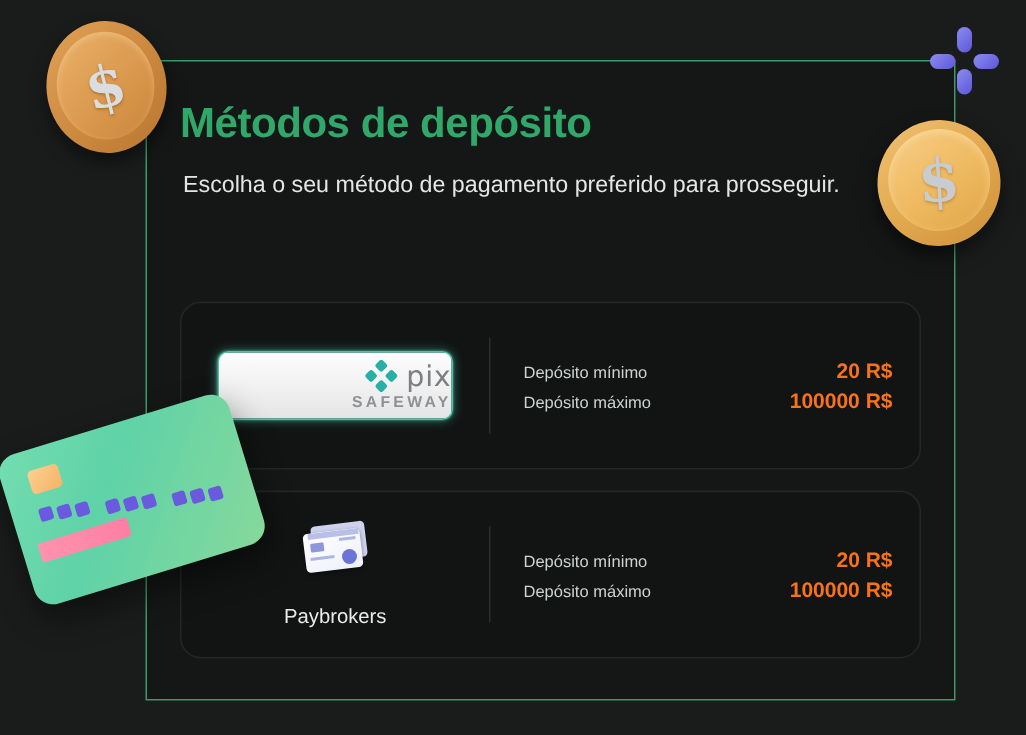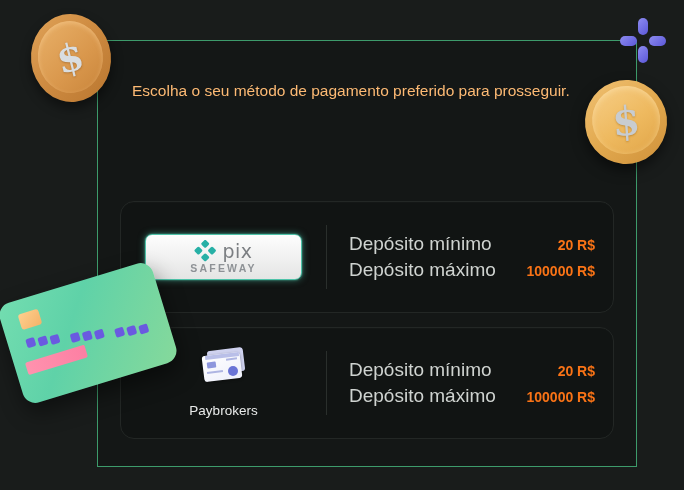--- a/index.html
+++ b/index.html
@@ -39,25 +39,25 @@
 
   .page-title {
     color: #2fa86a;
     font-size: 28px;
     font-weight: bold;
     letter-spacing: -0.3px;
     margin: 0 0 14px 0;
     line-height: 1.1;
   }
   .page-subtitle {
-    color: #fdba74;
+    color: #e5e5e5;
     font-size: 15.5px;
     line-height: 1.55;
     max-width: 455px;
-    margin: 12px;
+    margin: 2px;
   }
 
   
   .methods {
     position: absolute;
     left: 22px;
     top: 160px;
     right: 22px;
   }
   .method-card {
@@ -91,40 +91,40 @@
     padding: 0 18px 0 22px;
   }
   .value-row {
     display: flex;
     justify-content: space-between;
     align-items: baseline;
     padding: 2px 0;
   }
   .value-label {
     color: #cfd3d0;
-    font-size: 19px;
+    font-size: 11px;
   }
   .value-amount {
     color: #f97316;
     font-size: 14px;
     font-weight: bold;
     white-space: nowrap;
   }
 
   
   .pix-button {
     width: 155px;
     height: 44px;
     border-radius: 7px;
     background: linear-gradient(180deg, #fdfdfd 0%, #f0f0f0 55%, #e4e5e4 100%);
     border: 1.5px solid #4fc3a9;
     box-shadow: 0 0 7px rgba(79,195,169,0.55), 0 0 2px rgba(79,195,169,0.8);
     display: flex;
     flex-direction: column;
-    align-items: center;
+    align-items: flex-end;
     justify-content: center;
     gap: 1px;
   }
   .pix-top {
     display: flex;
     align-items: center;
     gap: 6px;
   }
   .pix-word {
     color: #7c7f83;
@@ -291,20 +291,21 @@
   #watermark .n88 { color: #ffffff; }
 </style>
 </head>
 <body>
 
 <div id="screen">
 
   <div class="panel">
     <div class="panel-inner">
 
+      <h1 class="page-title">Métodos de depósito</h1>
       <p class="page-subtitle">Escolha o seu método de pagamento preferido para prosseguir.</p>
 
       <div class="methods">
 
         <div class="method-card">
           <div class="method-logo-cell">
             <div class="pix-button">
               <div class="pix-top">
                 <svg width="22" height="22" viewBox="0 0 22 22">
                   <rect x="8" y="0.6" width="6.4" height="6.4" rx="1.6" fill="#27b0a6" transform="rotate(45 11.2 3.8)"></rect>

